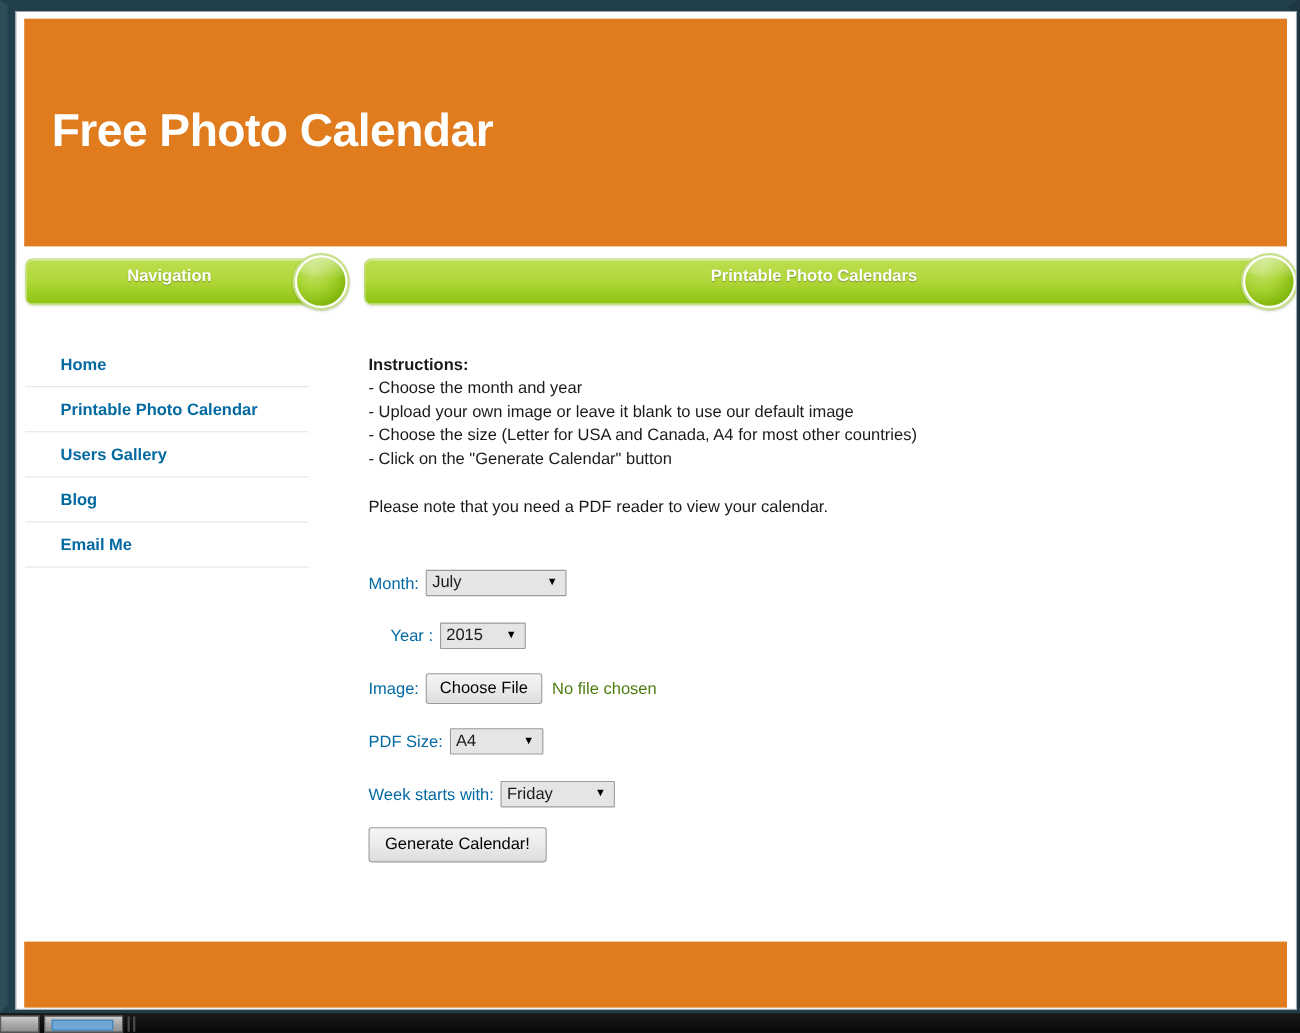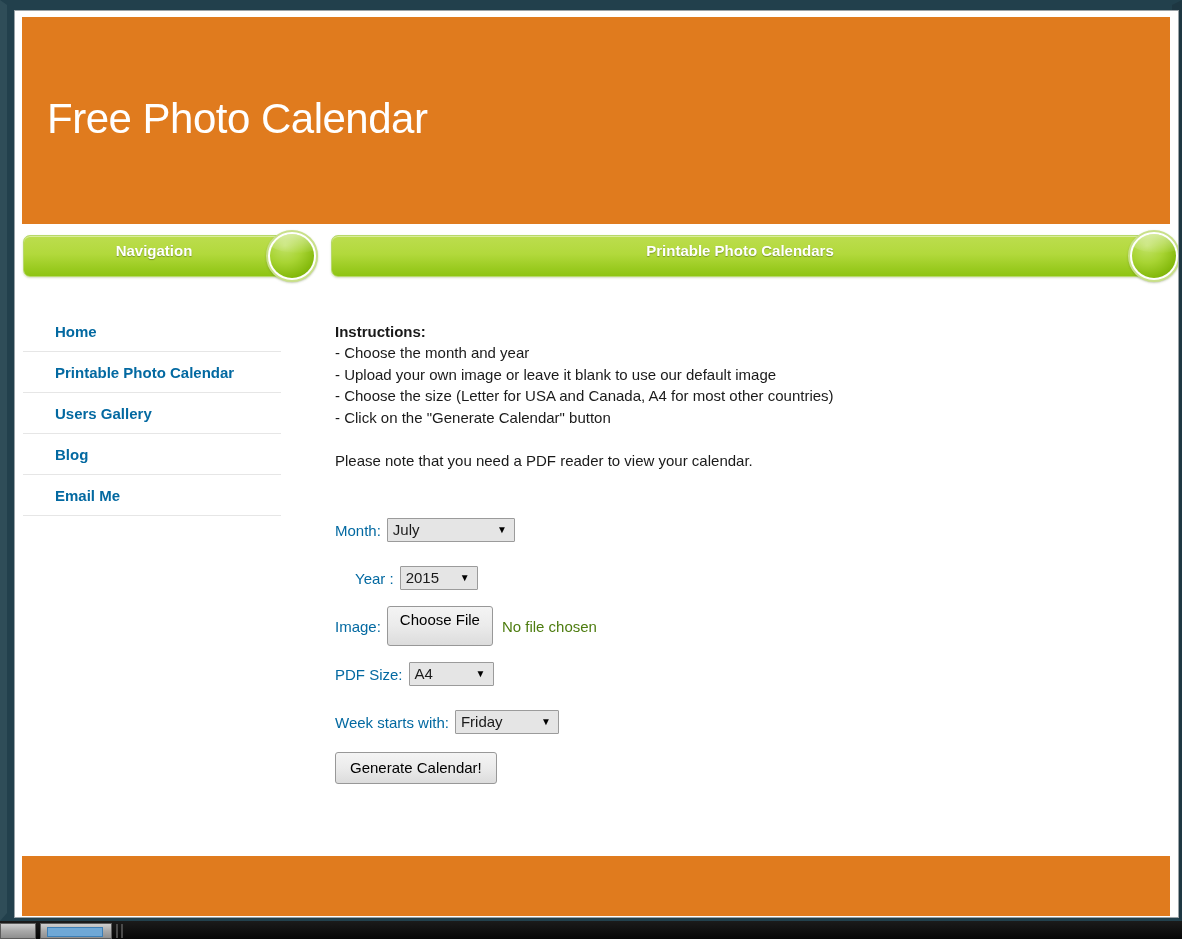--- a/index.html
+++ b/index.html
@@ -59,21 +59,21 @@
     top: 6px;
     width: 1148px;
     height: 207px;
     background: #e07b1e;
   }
   #banner-title {
     position: absolute;
     left: 25px;
     top: 78px;
     font-size: 42px;
-    font-weight: normal;
+    font-weight: bold;
     color: #ffffff;
     letter-spacing: -0.5px;
     white-space: nowrap;
   }
 
   
   .greenbar-wrap {
     position: absolute;
     height: 56px;
   }
@@ -247,21 +247,21 @@
     font-size: 15px;
     color: #000000;
     background: linear-gradient(to bottom, #f4f4f4 0%, #ebebeb 50%, #dcdcdc 100%);
     border: 1px solid #989898;
     border-radius: 3px;
     padding: 3px 13px 4px 13px;
     line-height: 19px;
     cursor: pointer;
     white-space: nowrap;
   }
-  #choose-file-btn { padding: 3px 12px 16px 12px; }
+  #choose-file-btn { padding: 3px 12px 4px 12px; }
   #no-file-text {
     font-size: 15px;
     color: #4d7c0f;
     margin-left: 9px;
   }
   #generate-row { height: 52px; align-items: flex-start; padding-top: 6px; }
   #generate-btn { padding: 5px 14px 6px 14px; }
 
   
   #footer {

